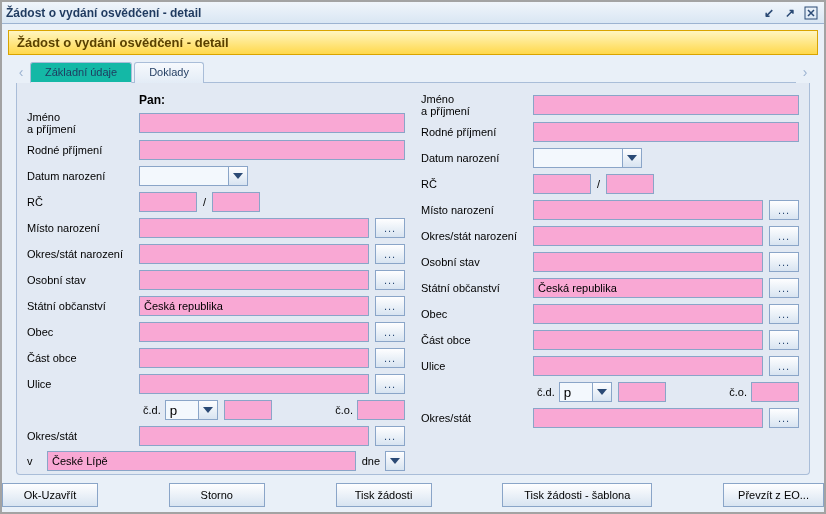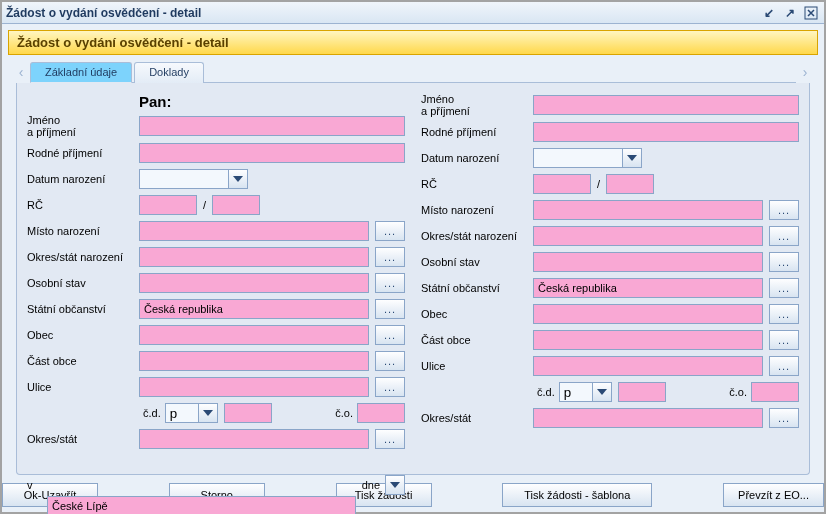--- a/index.html
+++ b/index.html
@@ -67,21 +67,21 @@
     border-bottom: none;
     padding: 3px 14px 4px;
     margin-right: 2px;
     background: linear-gradient(#f6f9fd, #e3ecf6);
     border-radius: 3px 3px 0 0;
     color: #1f3a5f;
     position: relative;
     top: 1px;
   }
   .tab.active {
-    background: #7dd3fc;
+    background: #14b8a6;
     border-bottom: 1px solid #e2e9f3;
     font-weight: normal;
   }
   .panel {
     margin: 0 14px 8px 14px;
     border: 1px solid #a9bdd8;
     border-top: none;
     padding: 10px 10px 6px 10px;
     background: #e2e9f3;
     border-radius: 0 0 4px 4px;
@@ -91,21 +91,21 @@
   .cols {
     display: flex;
     gap: 0;
   }
   .col {
     flex: 1;
     position: relative;
   }
   .col h3 {
     margin: 0 0 4px 112px;
-    font-size: 15px;
+    font-size: 12px;
     font-weight: bold;
   }
   .row {
     display: flex;
     align-items: center;
     margin-bottom: 4px;
     min-height: 22px;
   }
   .lbl {
     width: 112px;
@@ -304,21 +304,21 @@
         <div class="row">
           <div class="lbl">Okres/stát</div>
           <input type="text" class="wide" value="" style="">
           <button class="picker-btn">
               <span>...</span>
             </button>
         </div>
 
         <div class="bottom-row">
           <span class="vlbl">v</span>
-          <input type="text" style="flex: 1 1 0%; margin-top: 42px;" value="České Lípě">
+          <input type="text" style="flex: 1 1 0%;" value="České Lípě">
           <span>dne</span>
           <div class="combo-btn">
               <svg viewBox="0 0 10 6">
                 <path d="M0 0 L5 6 L10 0 Z" fill="#2b4a75"></path>
               </svg>
             </div>
         </div>
       </div>
 
       <div class="col" style="padding-left:8px">

